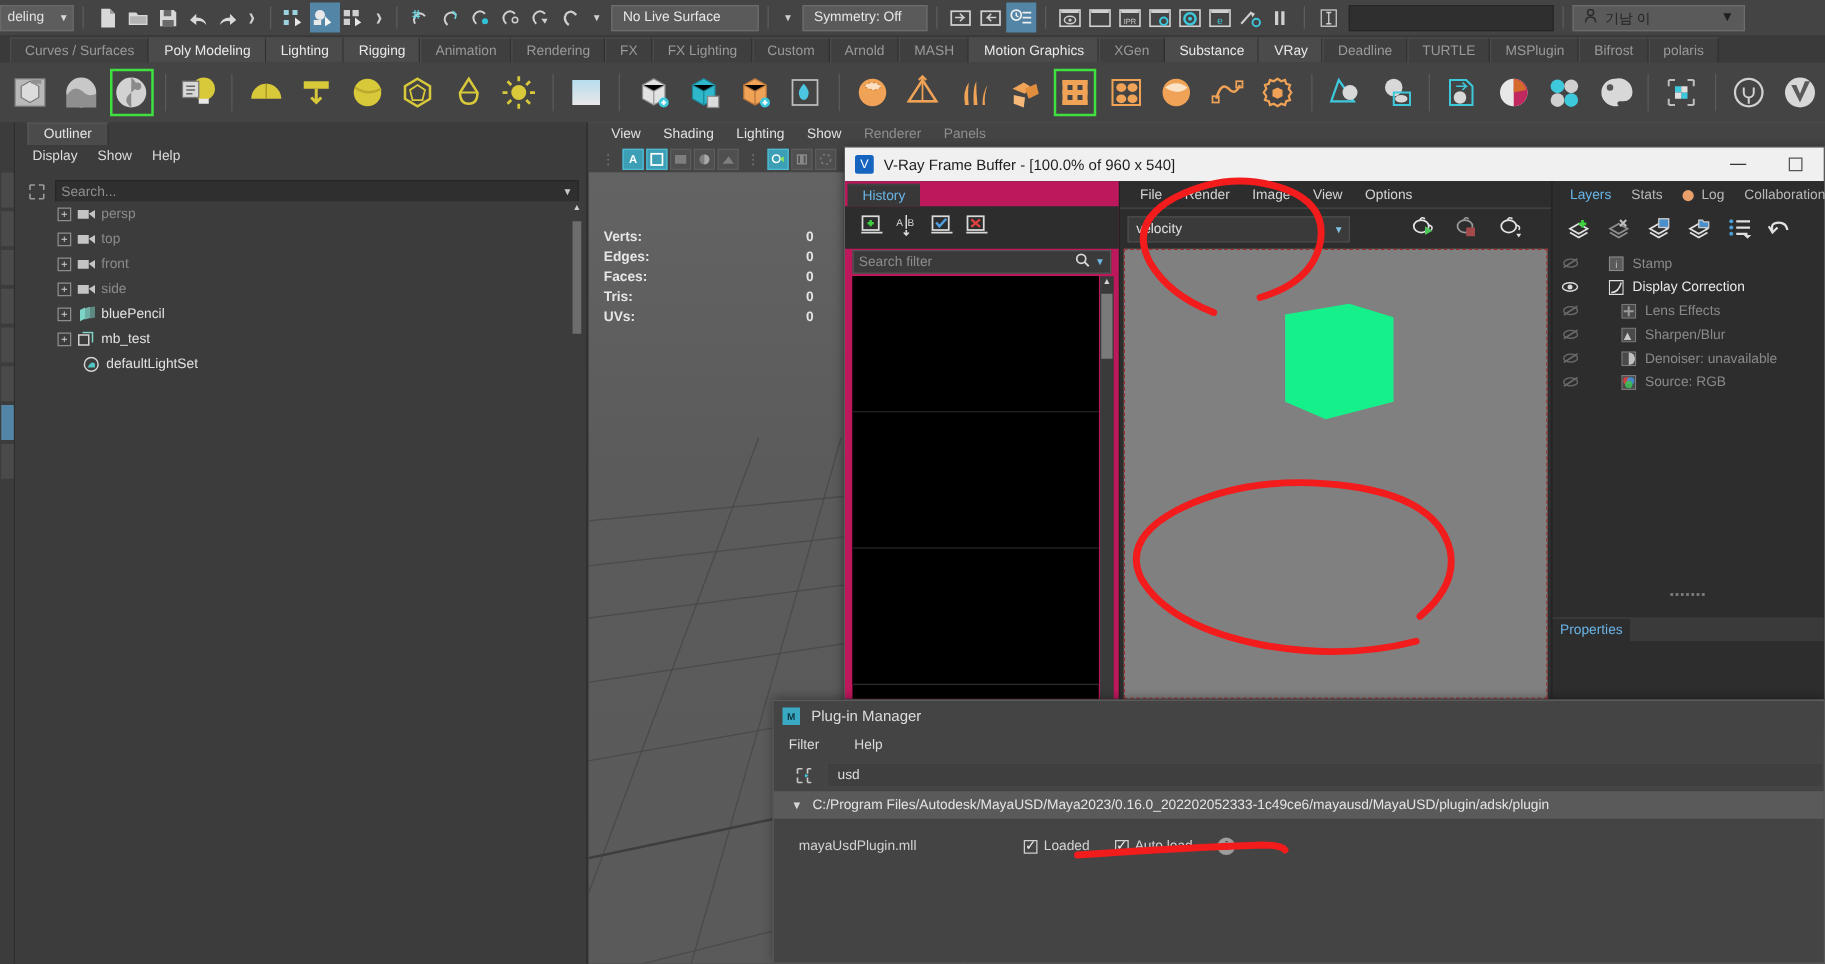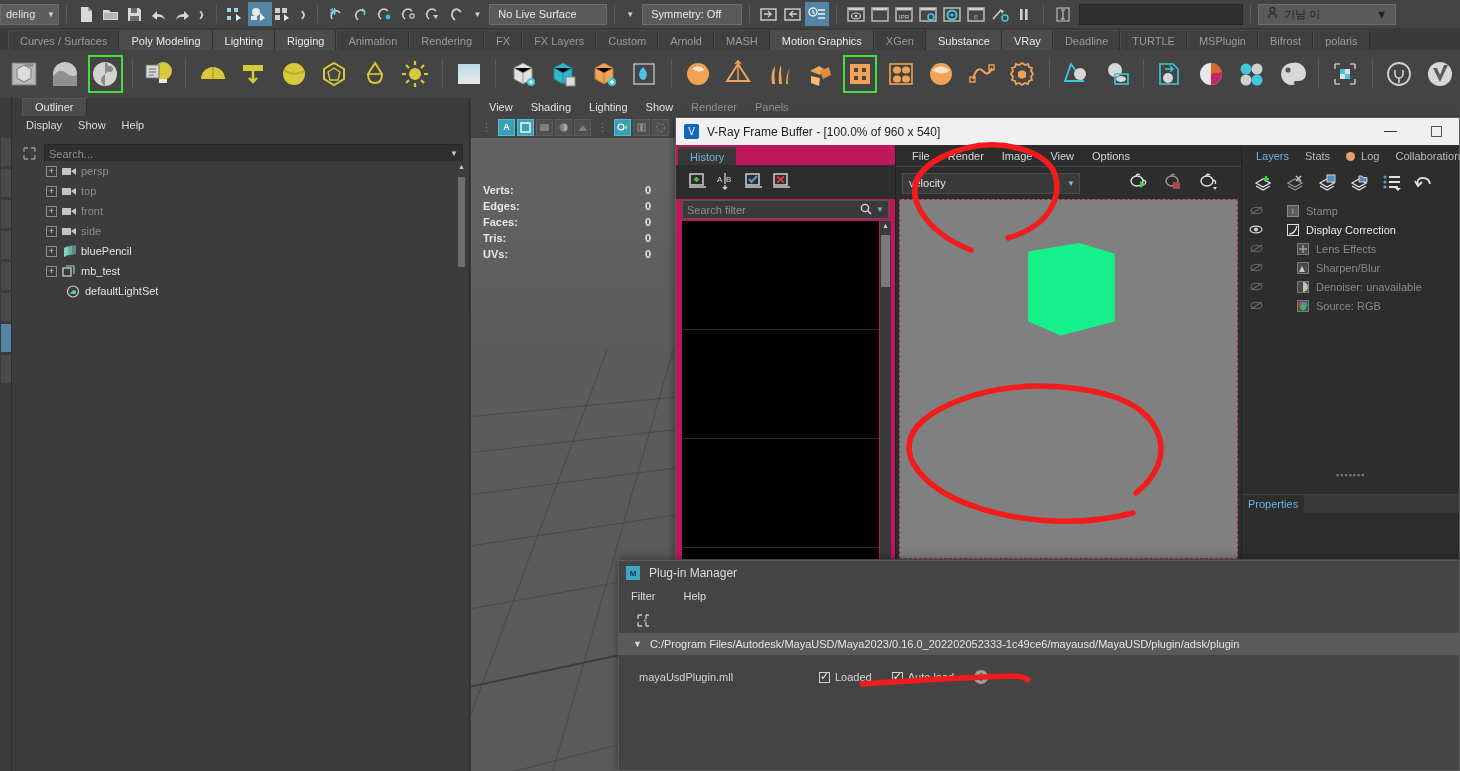--- a/index.html
+++ b/index.html
@@ -454,21 +454,21 @@
   </div>
 
   <div class="shelf-tabs">
     <div class="shelf-tab">Curves / Surfaces</div>
     <div class="shelf-tab active">Poly Modeling</div>
     <div class="shelf-tab active">Lighting</div>
     <div class="shelf-tab active">Rigging</div>
     <div class="shelf-tab">Animation</div>
     <div class="shelf-tab">Rendering</div>
     <div class="shelf-tab">FX</div>
-    <div class="shelf-tab">FX Layers</div>
+    <div class="shelf-tab">FX Lighting</div>
     <div class="shelf-tab">Custom</div>
     <div class="shelf-tab">Arnold</div>
     <div class="shelf-tab">MASH</div>
     <div class="shelf-tab active">Motion Graphics</div>
     <div class="shelf-tab">XGen</div>
     <div class="shelf-tab active">Substance</div>
     <div class="shelf-tab active">VRay</div>
     <div class="shelf-tab">Deadline</div>
     <div class="shelf-tab">TURTLE</div>
     <div class="shelf-tab">MSPlugin</div>
@@ -1277,20 +1277,23 @@
       <span>Filter</span>
       <span>Help</span>
     </div>
     <div class="pim-filterrow">
       <span class="pim-fico">
         <svg width="15" height="15" viewBox="0 0 15 15">
             <path d="M2 2h4M2 2v4M2 13h4M2 13v-4M10 2h3M10 2v4M10 13h3M10 13v-4" stroke="#c8c8c8" stroke-width="1.3" fill="none"></path>
             <path d="M8 6l3 1.5l-3 1.5z" fill="#3ec8dc"></path>
           </svg>
       </span>
+      <div class="pim-finput">
+        <span>usd</span>
+      </div>
     </div>
     <div class="pim-pathrow">
       <span class="pim-arrow">▼</span>
       <span>C:/Program Files/Autodesk/MayaUSD/Maya2023/0.16.0_202202052333-1c49ce6/mayausd/MayaUSD/plugin/adsk/plugin</span>
     </div>
     <div class="pim-plugrow">
       <span class="pim-plugname">mayaUsdPlugin.mll</span>
       <span class="pim-chk">
         <span class="chkbox checked"></span>
         <span>Loaded</span>

